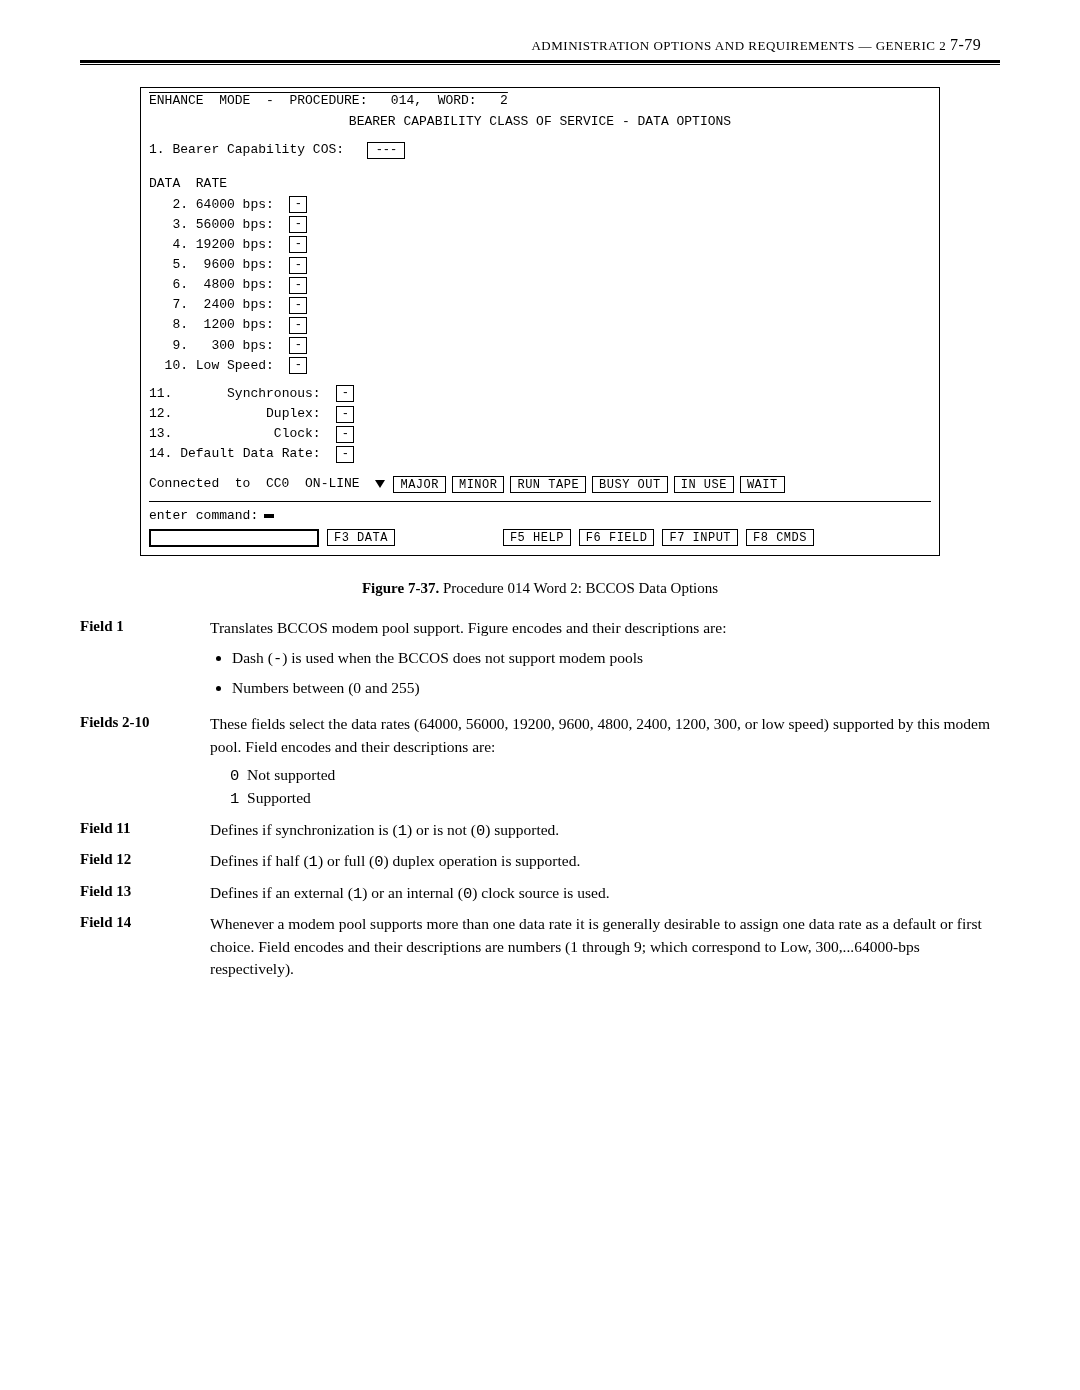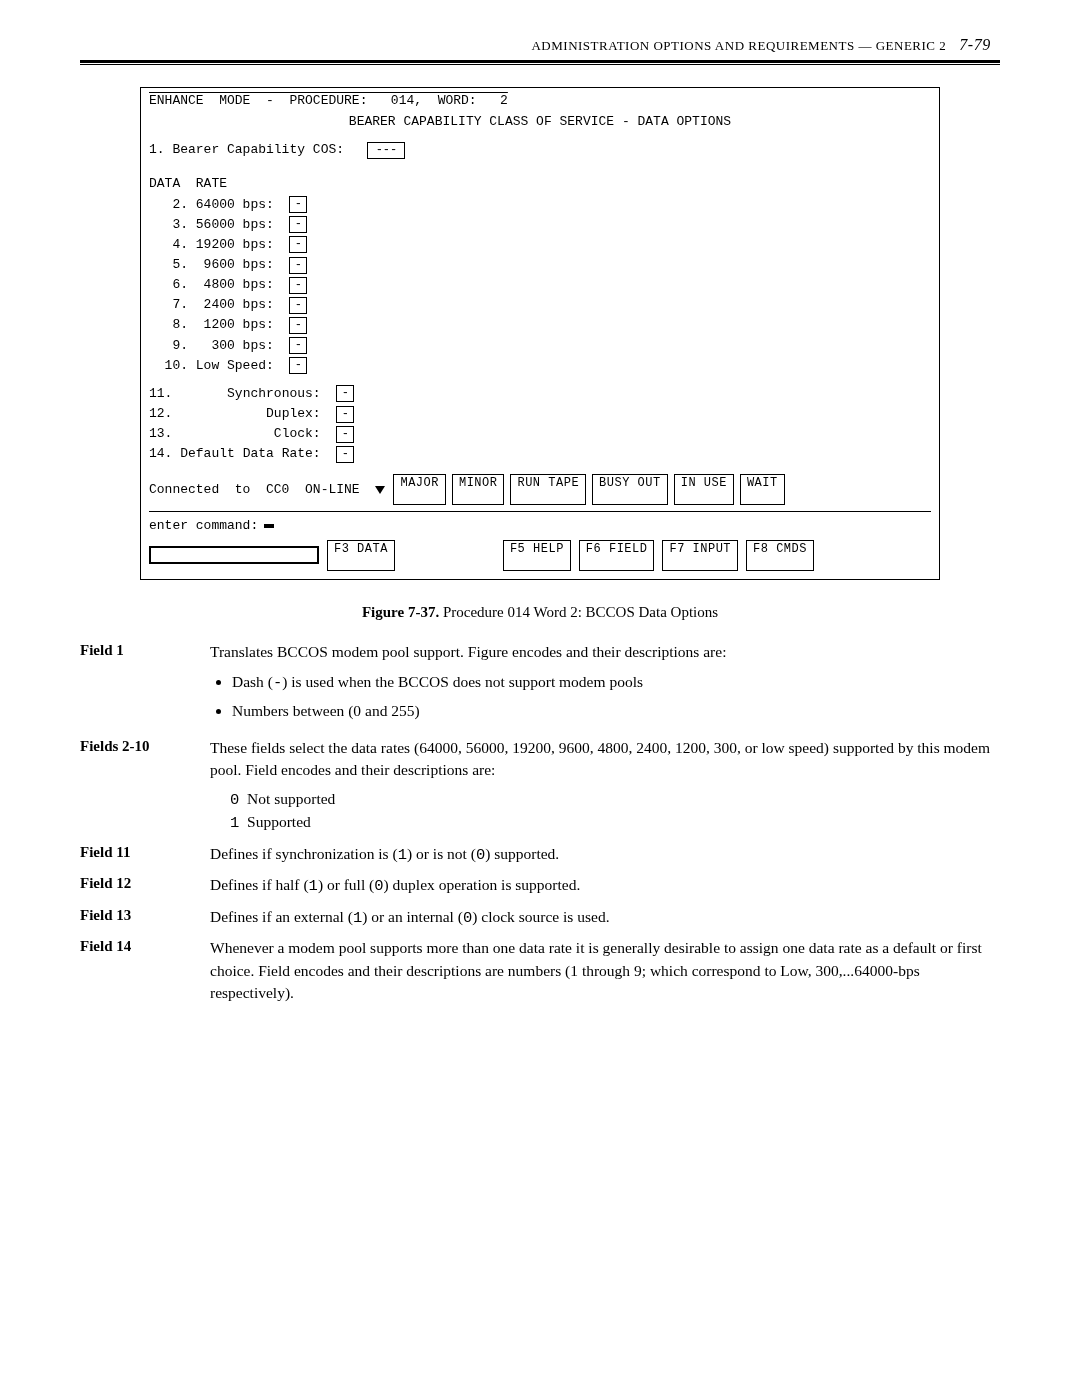--- a/index.html
+++ b/index.html
@@ -15,21 +15,21 @@
   .page {
     width: 1080px;
     padding: 36px 80px 40px 80px;
   }
   .running-head {
     text-align: right;
     font-size: 13px;
     letter-spacing: 0.5px;
     margin-bottom: 6px;
   }
-  .running-head .pgno { display:inline-block; width:50px; text-align:center; font-size:16px;font-style:italic; }
+  .running-head .pgno { display:inline-block; width:50px; text-align:left; font-size:16px; }
   .rule-thick {
     border-top: 3px solid #000;
     border-bottom: 1px solid #000;
     height: 5px;
     margin-bottom: 22px;
   }
 
   .term {
     font-family: "Courier New", Courier, monospace;
     font-size: 13px;
@@ -80,21 +80,21 @@
     display: inline-block;
     margin: 0 2px;
     vertical-align: middle;
   }
   .boxbtn {
     border: 1.5px solid #000;
     padding: 1px 6px 0 6px;
     font-family: "Courier New", Courier, monospace;
     font-size: 12px;
     letter-spacing: 0.5px;
-    height: 31px;
+    height: 17px;
     line-height: 14px;
     white-space: nowrap;
   }
   .cmd-section { margin-top: 6px; }
   .cmd-hr {
     border-top: 1px solid #000;
     margin: 6px 0 4px 0;
   }
   .cmd-line {
     display: flex;

